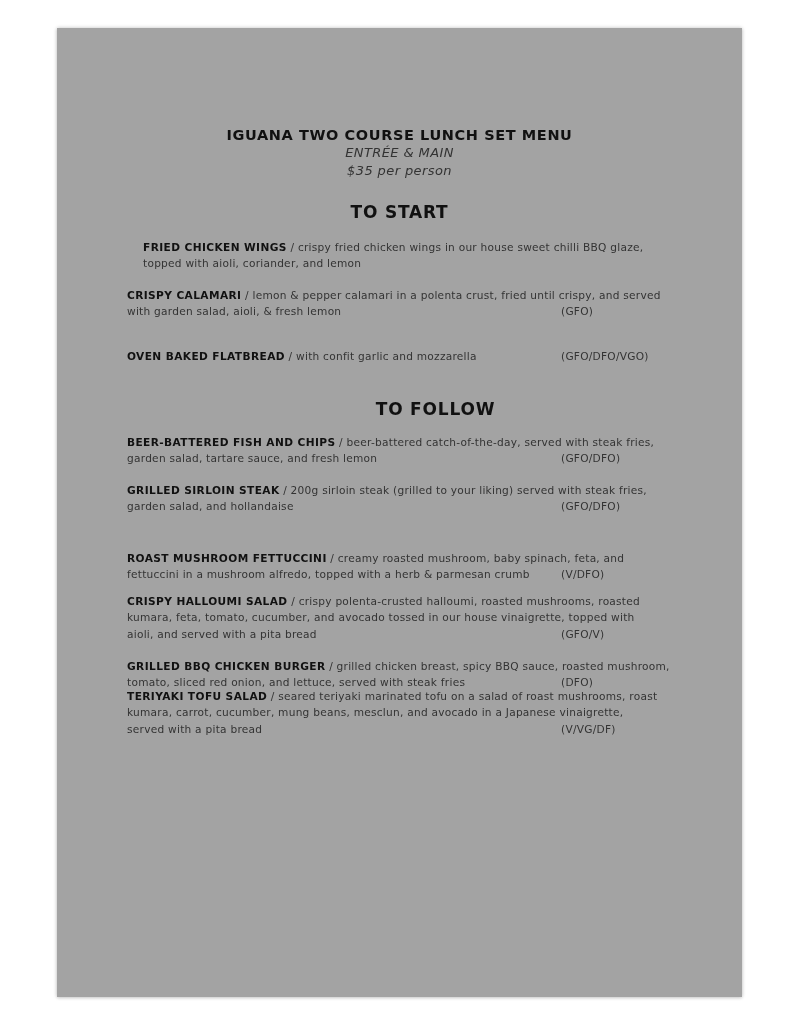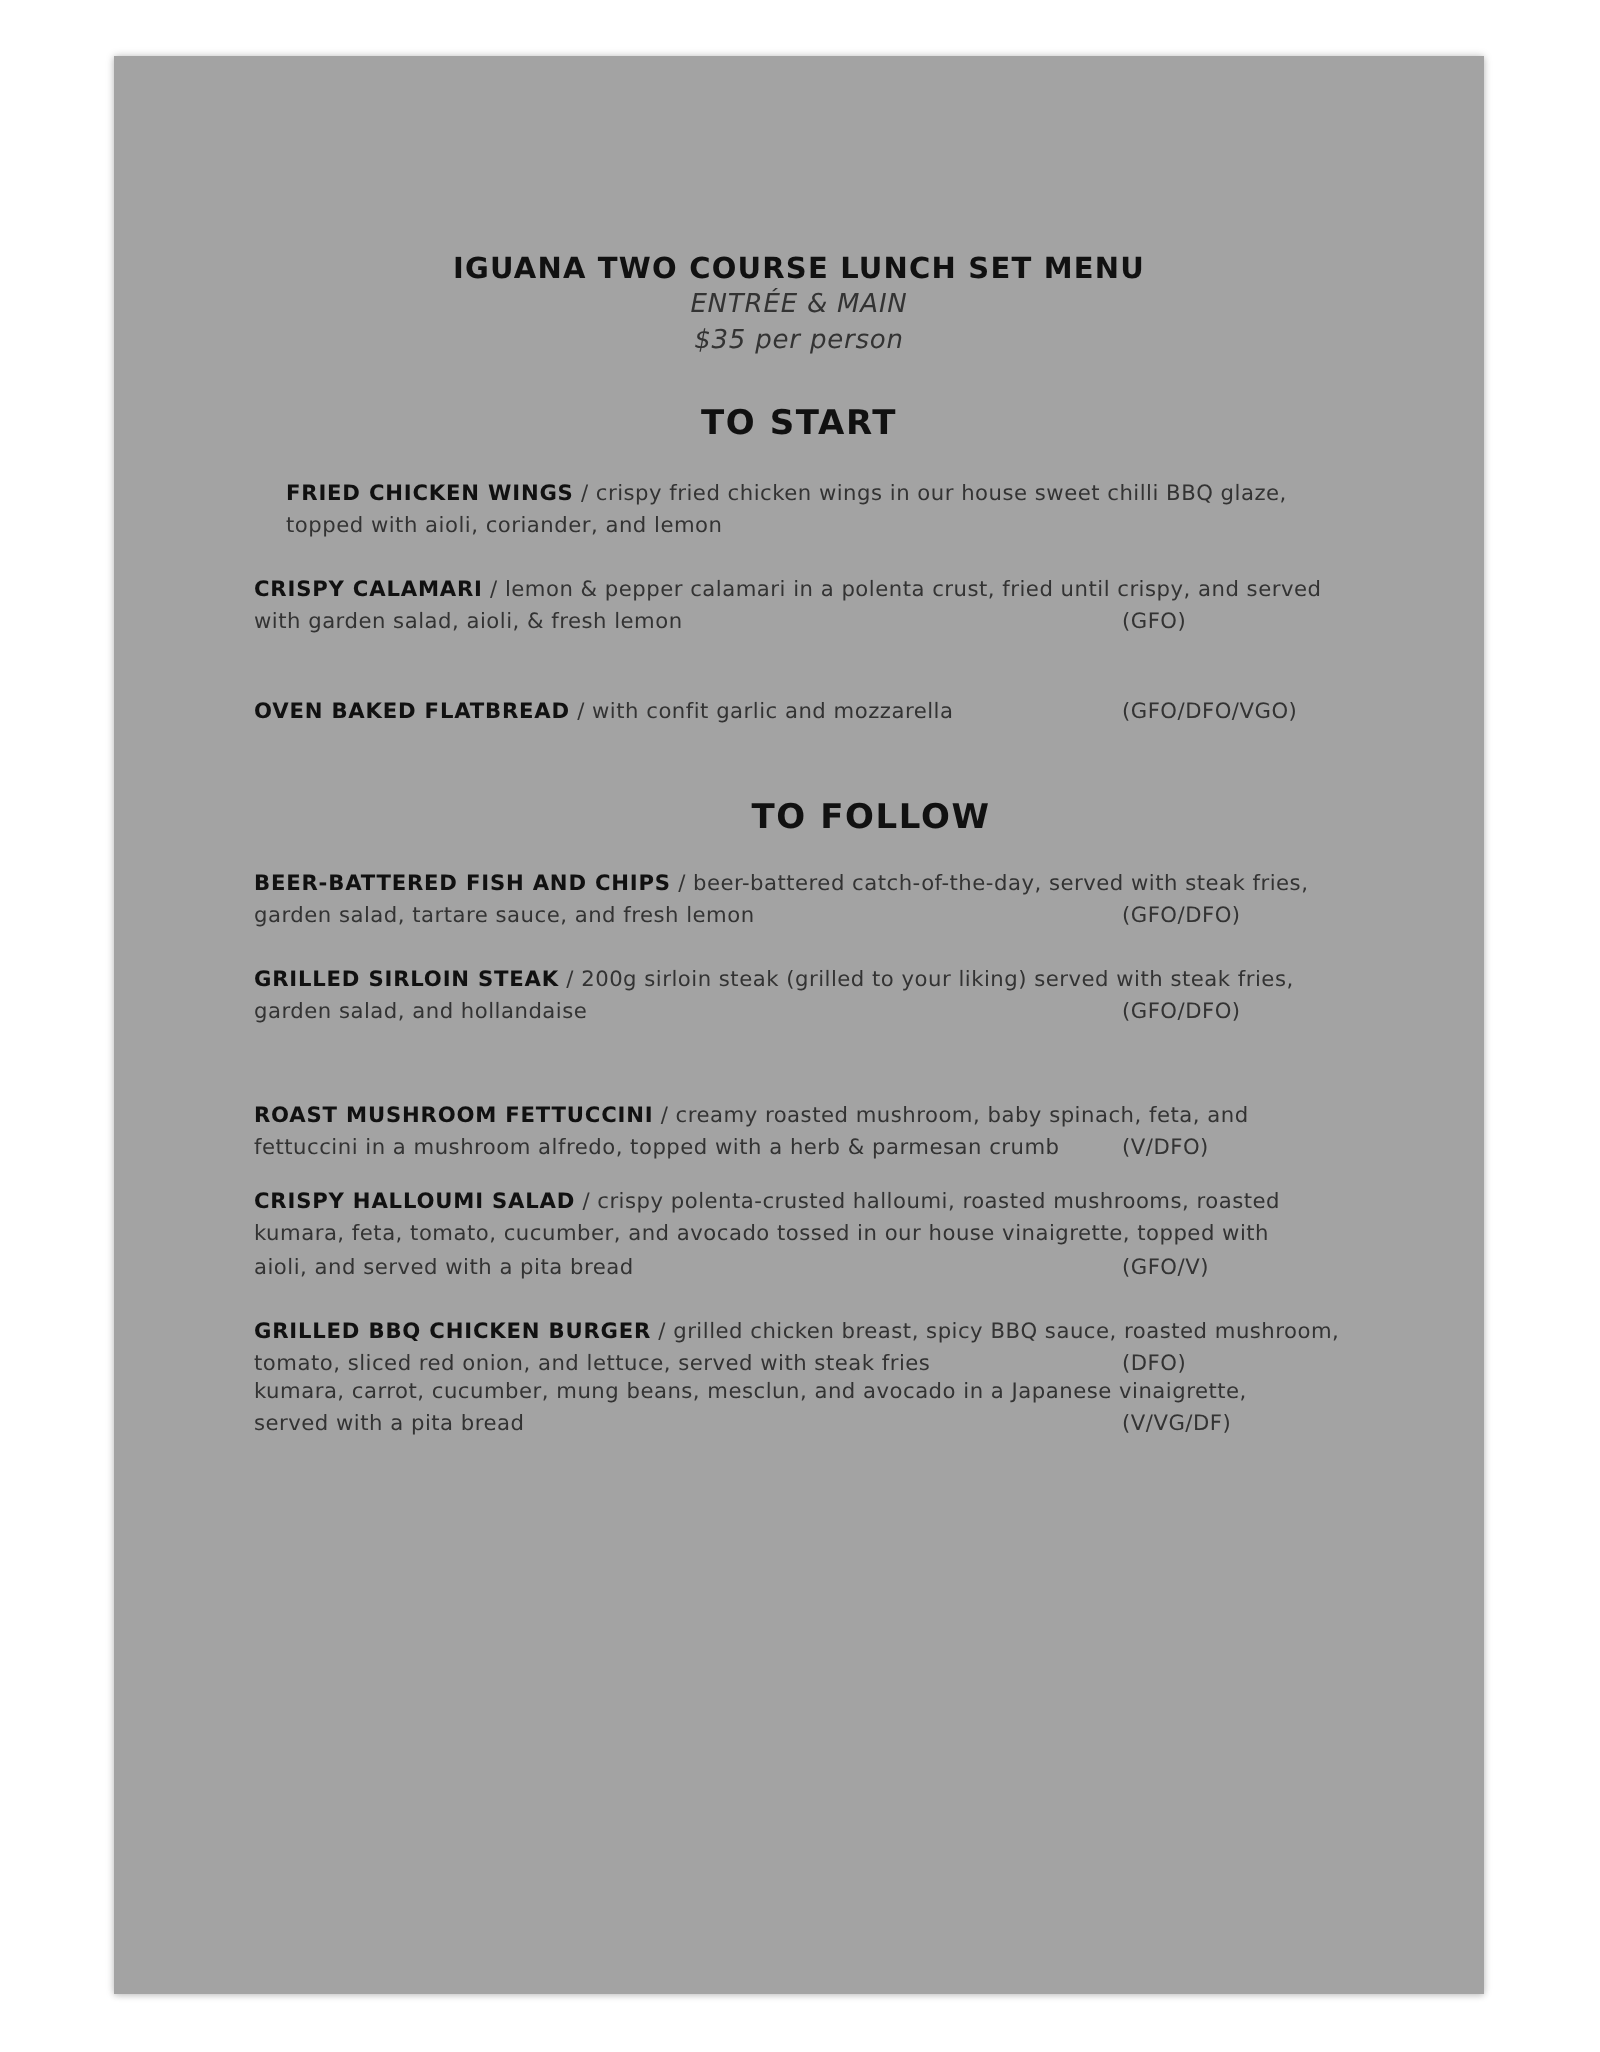--- a/index.html
+++ b/index.html
@@ -117,17 +117,18 @@
     <span class="line"><span>kumara, feta, tomato, cucumber, and avocado tossed in our house vinaigrette, topped with</span></span>
     <span class="line"><span>aioli, and served with a pita bread</span><span class="tag">(GFO/V)</span></span>
   </div>
 
   <div class="item" style="top:630px;">
     <span class="line"><span class="name">GRILLED BBQ CHICKEN BURGER</span><span> / grilled chicken breast, spicy BBQ sauce, roasted mushroom,</span></span>
     <span class="line"><span>tomato, sliced red onion, and lettuce, served with steak fries</span><span class="tag">(DFO)</span></span>
   </div>
 
   <div class="item" style="top:660px;">
+    <span class="line"><span class="name">TERIYAKI TOFU SALAD</span><span> / seared teriyaki marinated tofu on a salad of roast mushrooms, roast</span></span>
     <span class="line"><span>kumara, carrot, cucumber, mung beans, mesclun, and avocado in a Japanese vinaigrette,</span></span>
     <span class="line"><span>served with a pita bread</span><span class="tag">(V/VG/DF)</span></span>
   </div>
 
 </div>
 
 </body></html>

